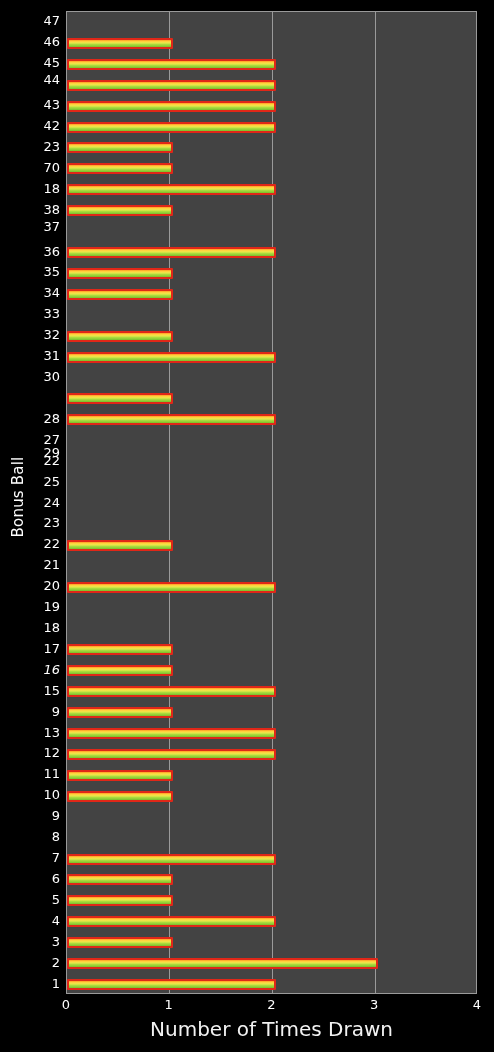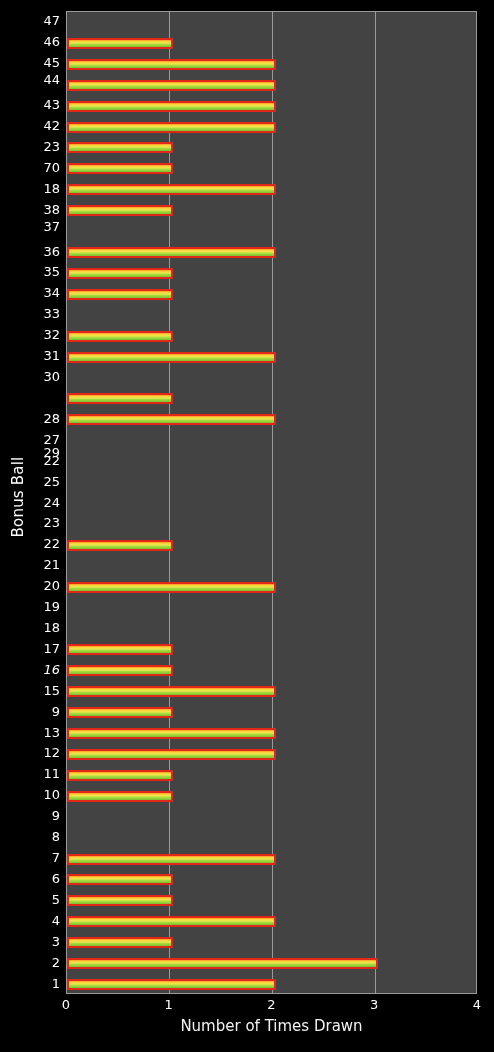--- a/index.html
+++ b/index.html
@@ -43,21 +43,21 @@
   }
 
   
   #x-axis-title {
     position: absolute;
     left: 66px;
     top: 1017px;
     width: 411px;
     text-align: center;
     color: #f2f2f2;
-    font-size: 15px;
+    font-size: 20px;
     white-space: nowrap;
   }
 
   
   #plot-area {
     position: absolute;
     left: 66px;
     top: 11px;
     width: 411px;
     height: 983px;

